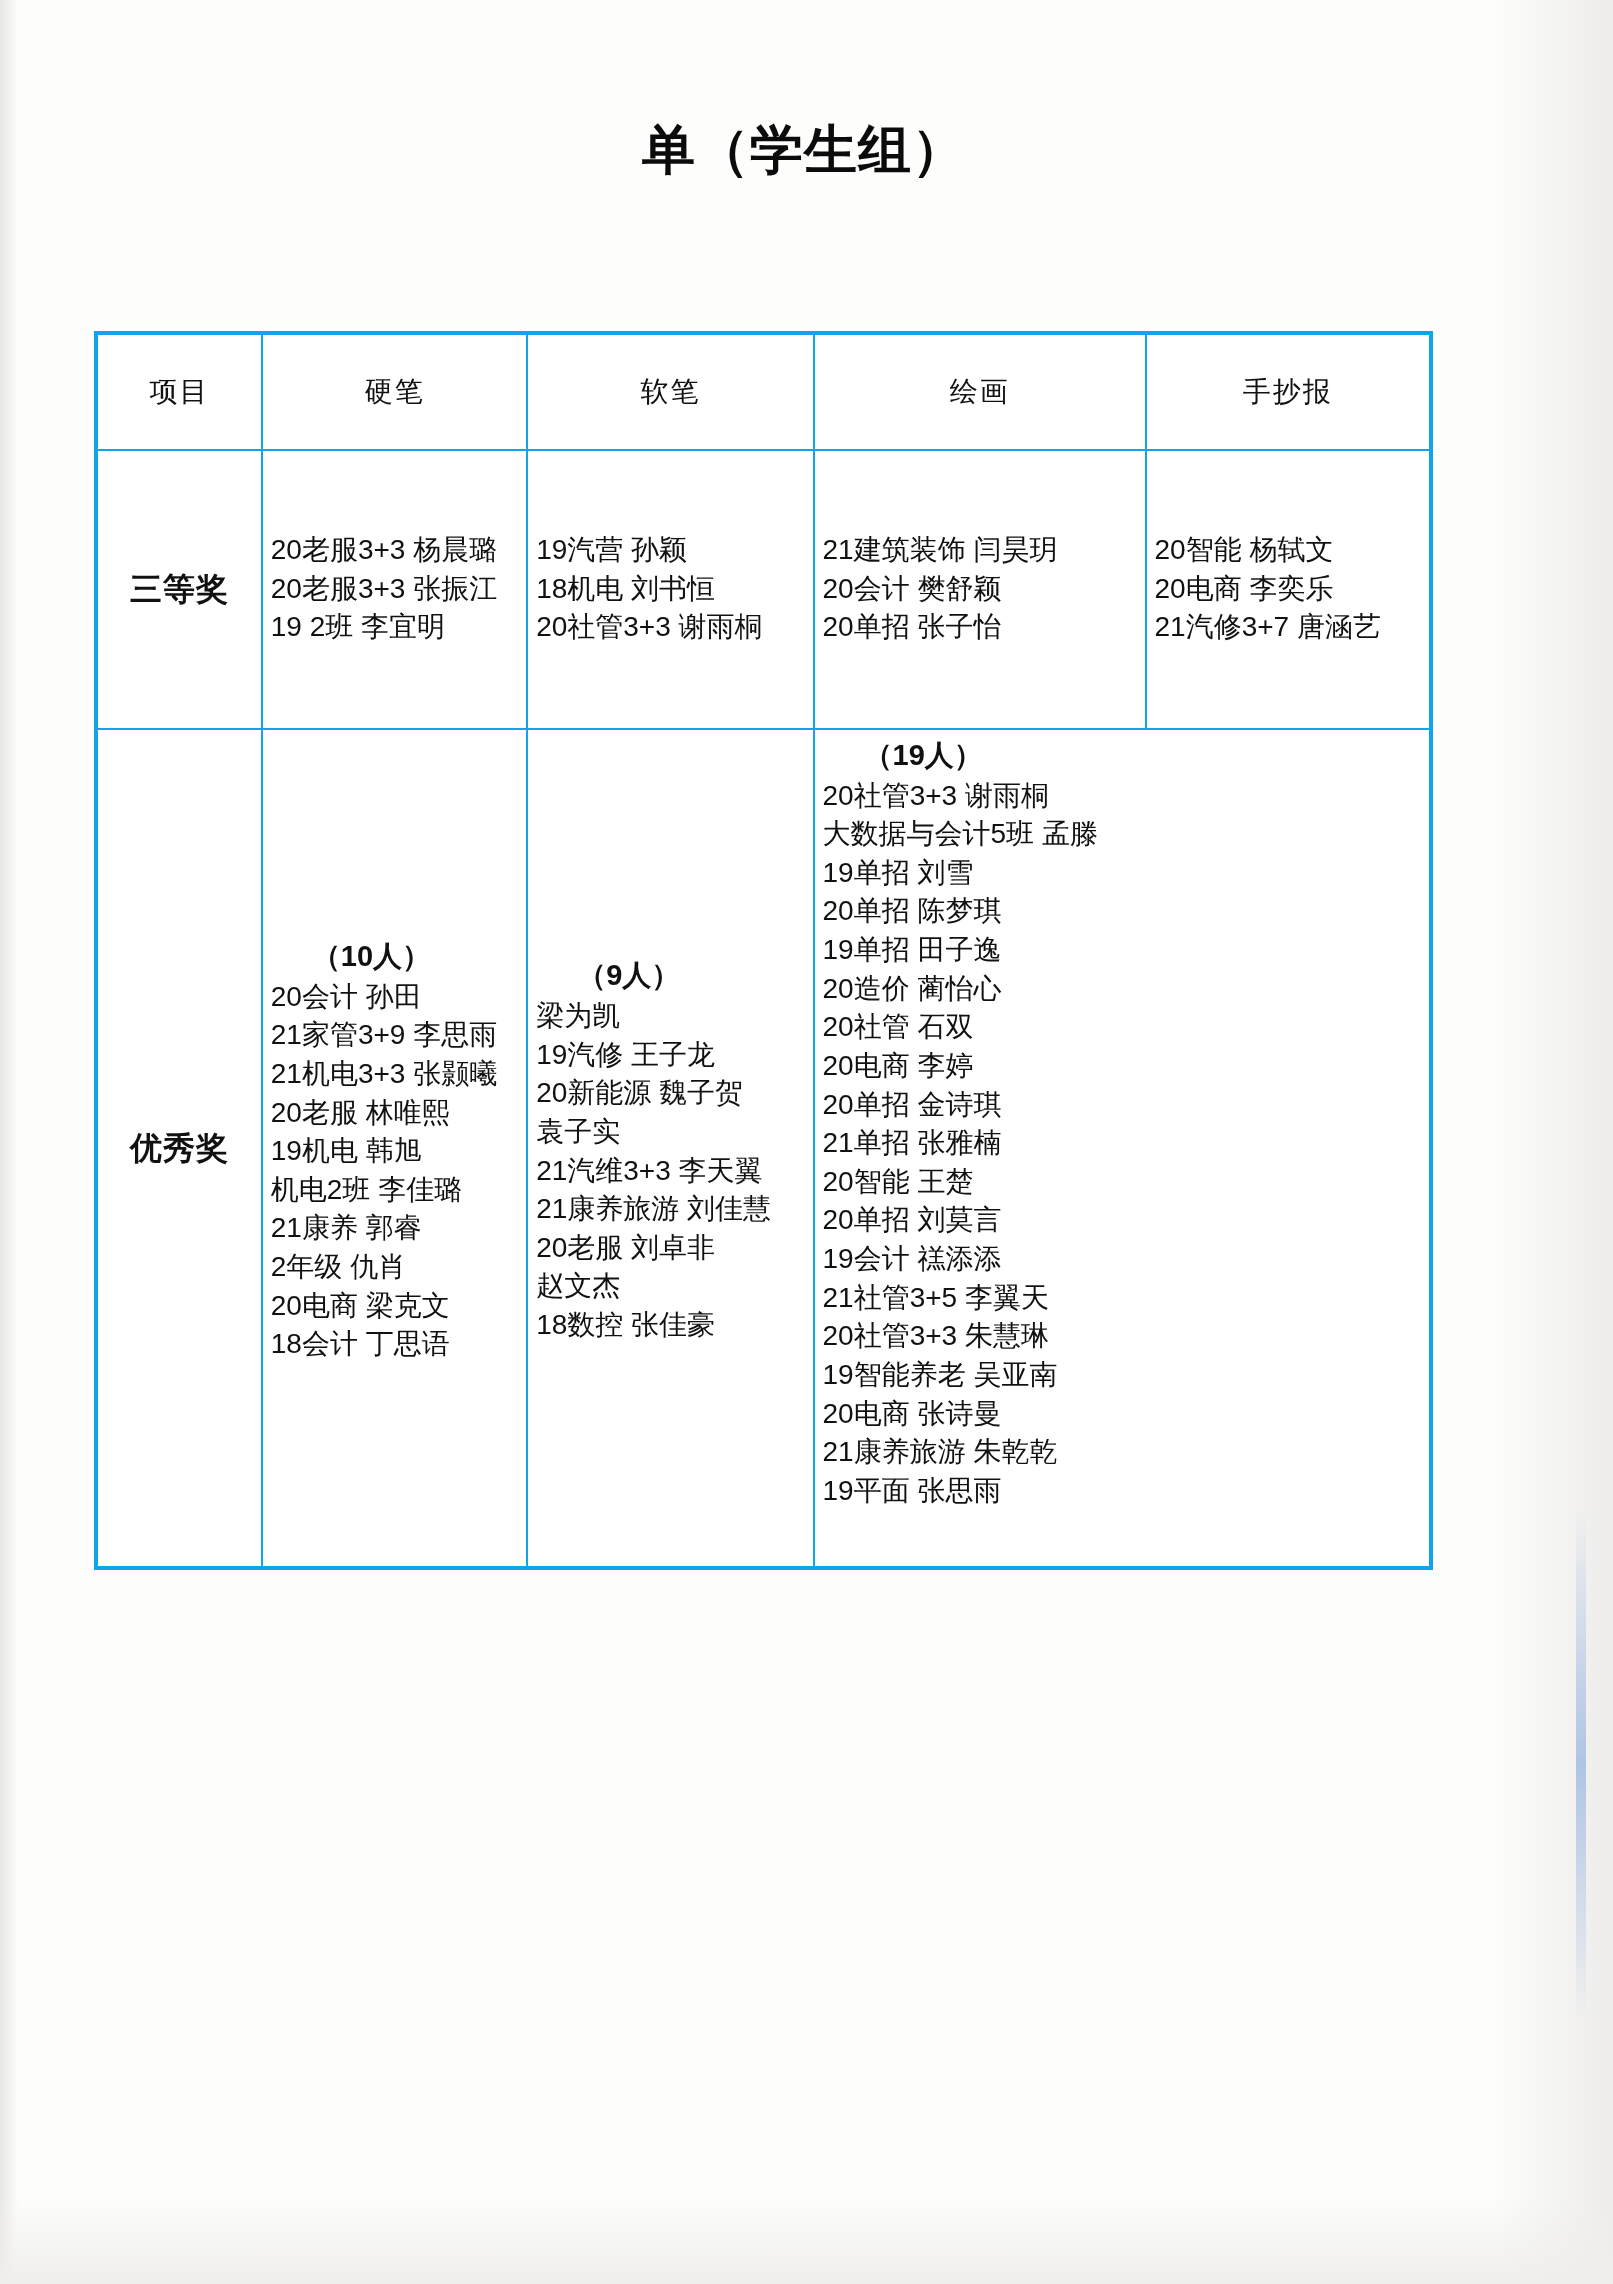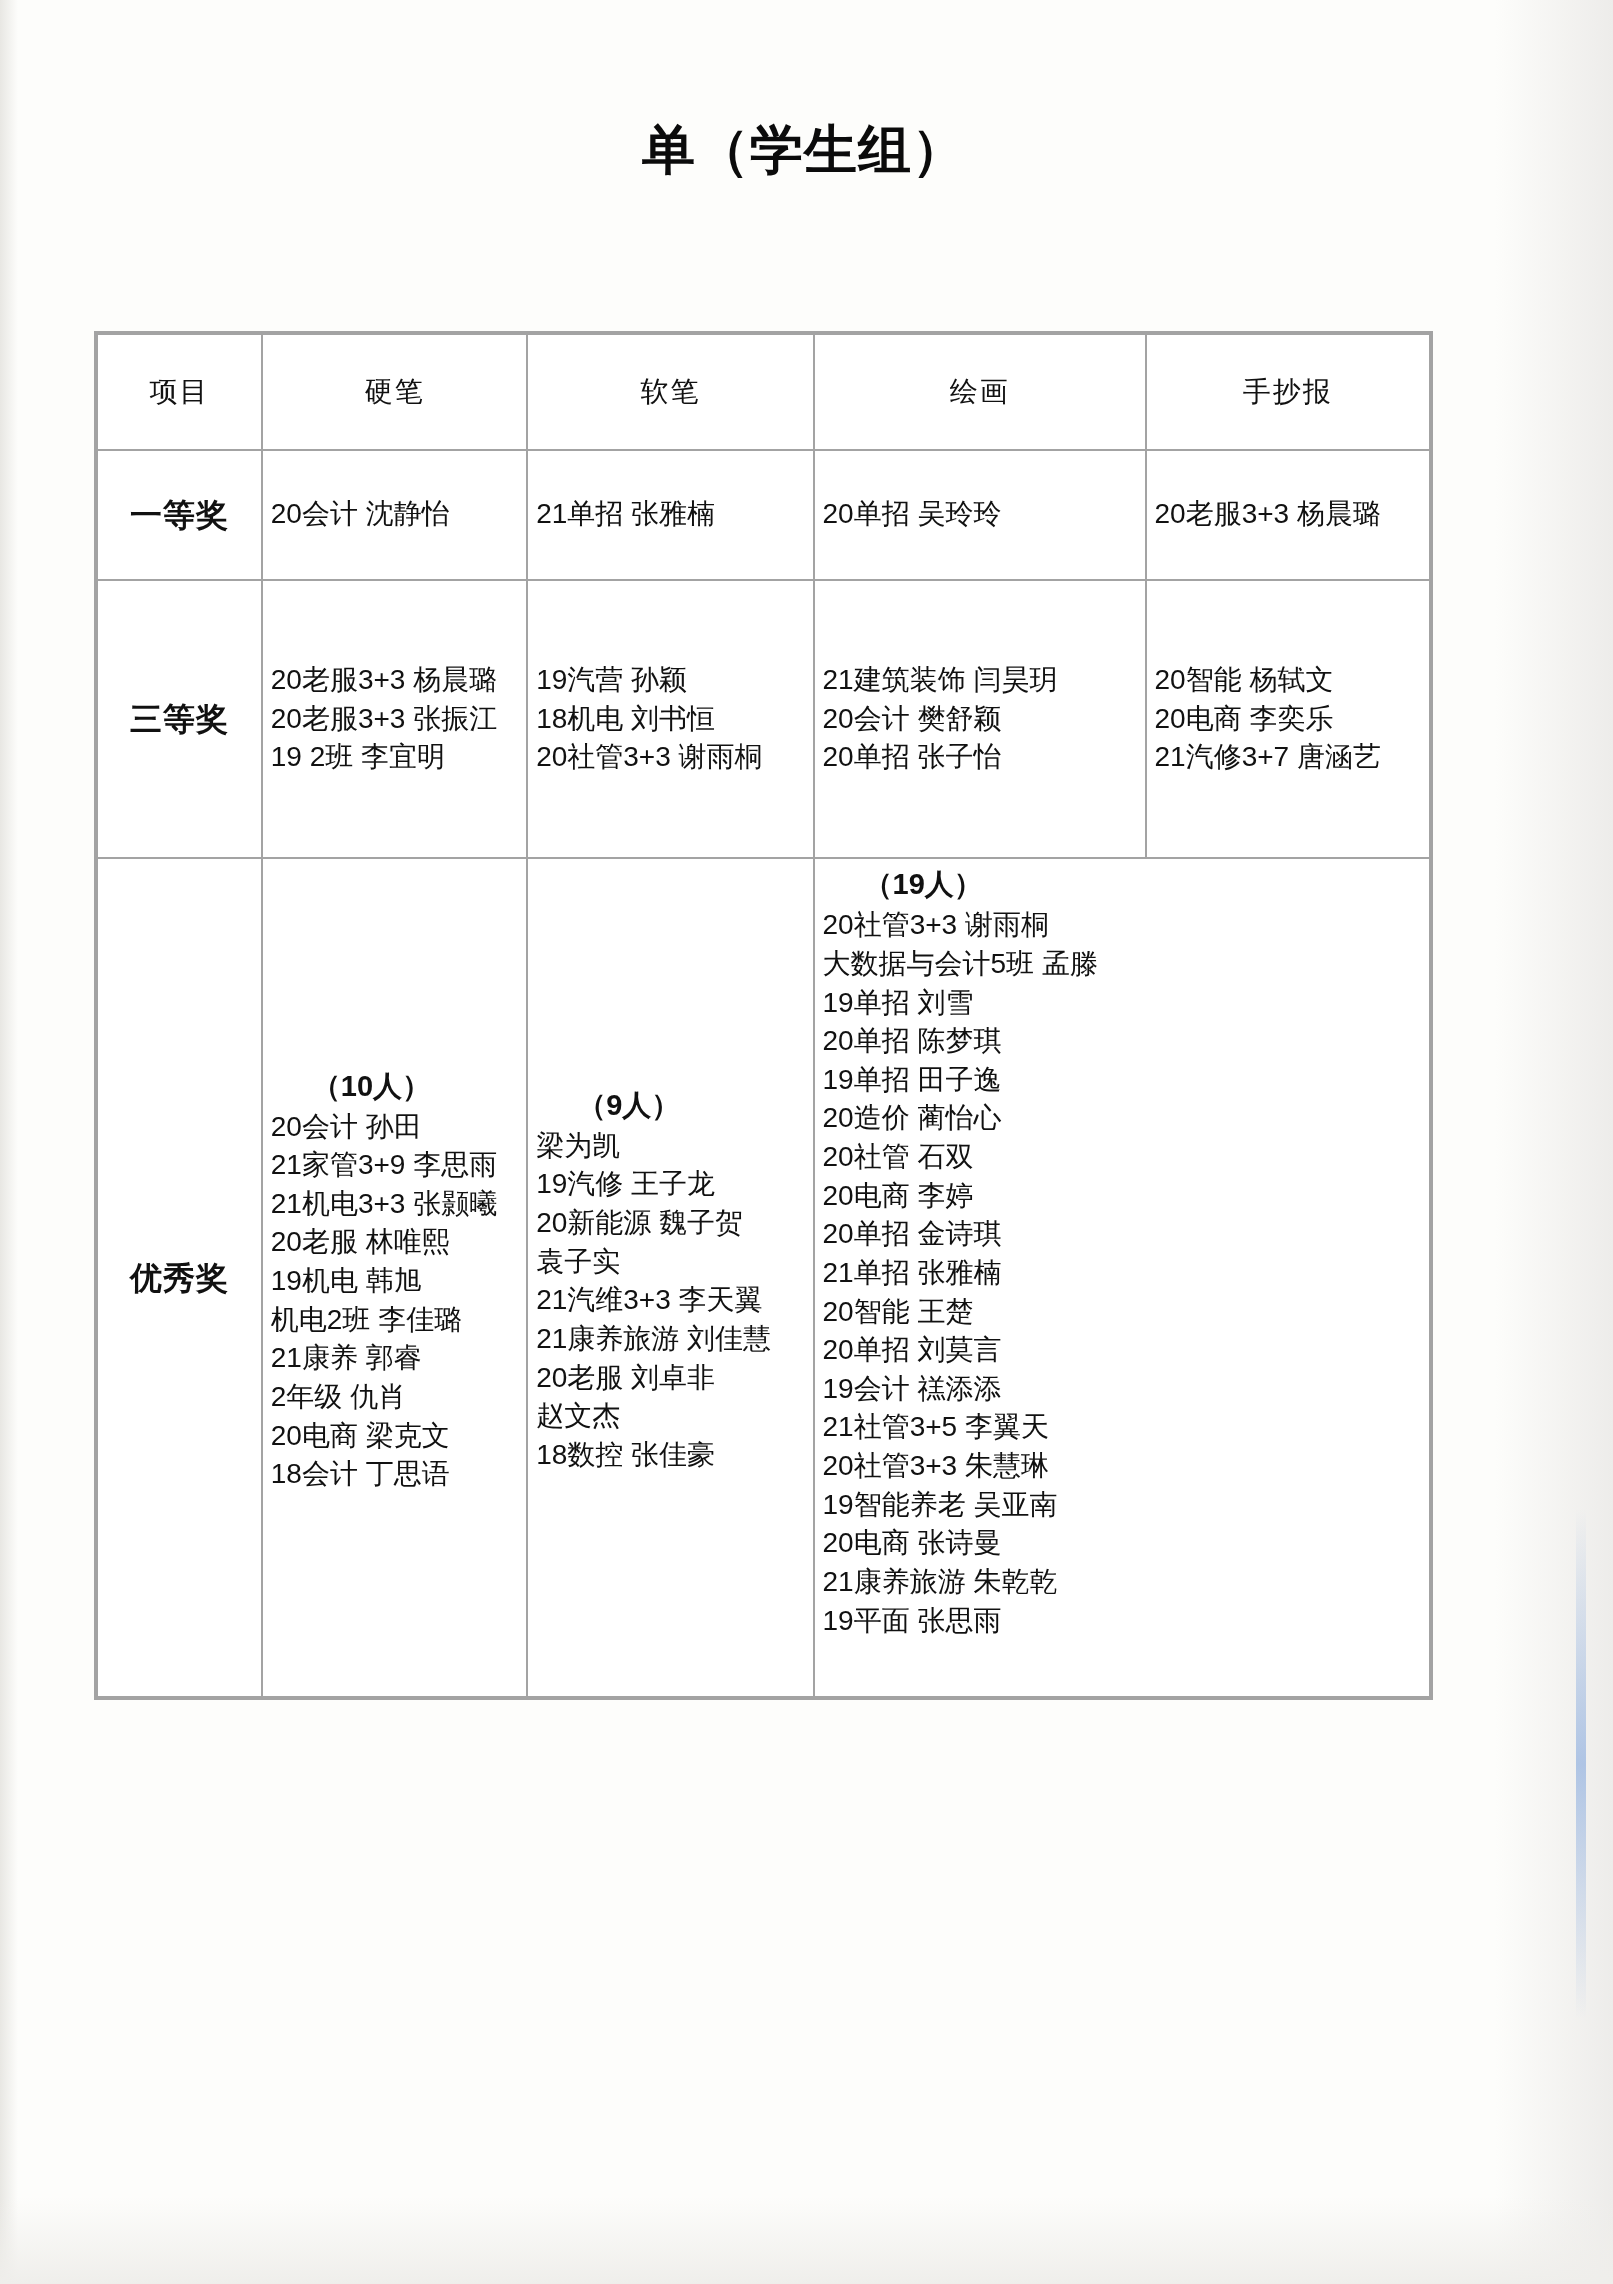--- a/index.html
+++ b/index.html
@@ -68,21 +68,21 @@
   .award-table {
     position: absolute;
     left: 94px;
     top: 331px;
     width: 1339px;
     border-collapse: collapse;
     table-layout: fixed;
     background: #ffffff;
   }
   .award-table td, .award-table th {
-    border: 2px solid #a3a3a3;
+    border: 2px solid #0ea5e9;
     vertical-align: middle;
     padding: 5.9px 7.8px;
     font-size: 28px;
     line-height: 1.38;
     font-weight: normal;
     color: #111;
     word-break: break-word;
   }
   .award-table .outer-top { border-top-width: 4.9px; }
   .award-table .outer-left { border-left-width: 4.9px; }
@@ -163,35 +163,20 @@
     <tr>
       <th class="outer-top outer-left">项目</th>
       <th class="outer-top">硬笔</th>
       <th class="outer-top">软笔</th>
       <th class="outer-top">绘画</th>
       <th class="outer-top outer-right">手抄报</th>
     </tr>
   </thead>
   <tbody>
 
-    <tr class="r-first">
-      <td class="cat outer-left">一等奖</td>
-      <td class="names">
-          <span class="line">20会计 沈静怡</span>
-        </td>
-      <td class="names">
-          <span class="line">21单招 张雅楠</span>
-        </td>
-      <td class="names">
-          <span class="line">20单招 吴玲玲</span>
-        </td>
-      <td class="names outer-right">
-          <span class="line">20老服3+3 杨晨璐</span>
-        </td>
-    </tr>
 
 
     <tr class="r-third">
       <td class="cat outer-left">三等奖</td>
       <td class="names">
           <span class="line">20老服3+3 杨晨璐</span>
           <span class="line">20老服3+3 张振江</span>
           <span class="line">19 2班 李宜明</span>
         </td>
       <td class="names">

